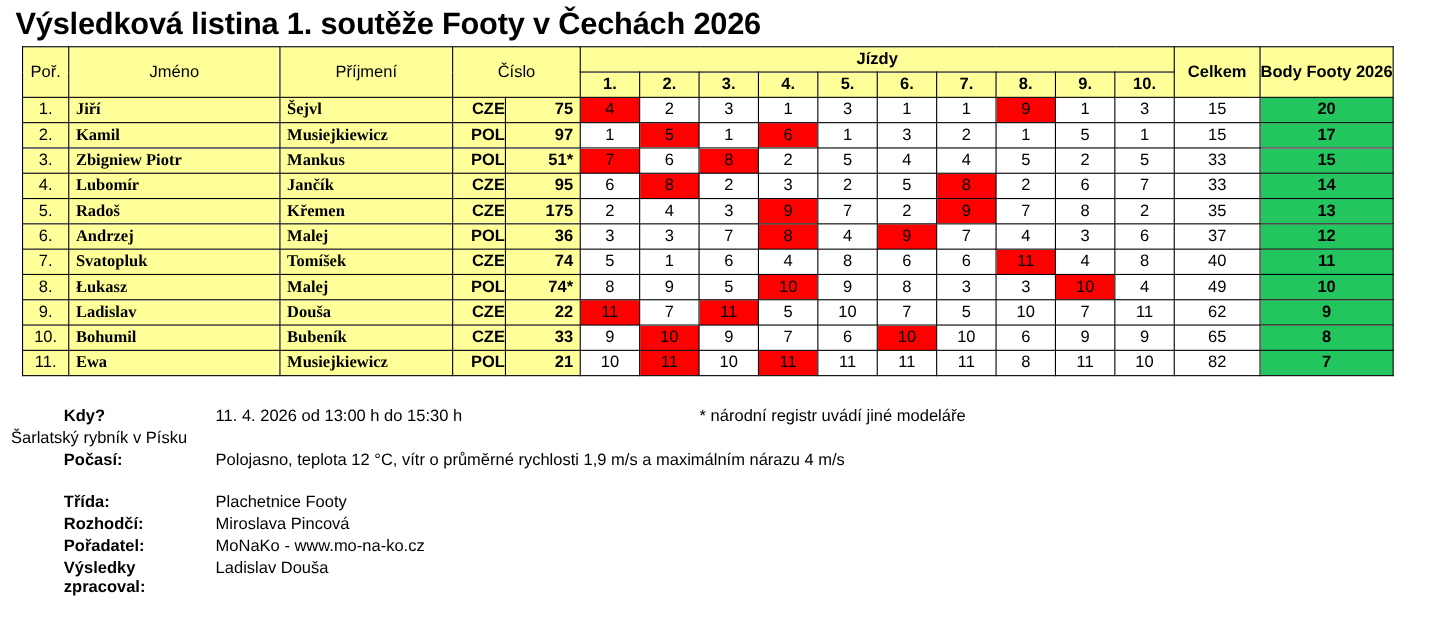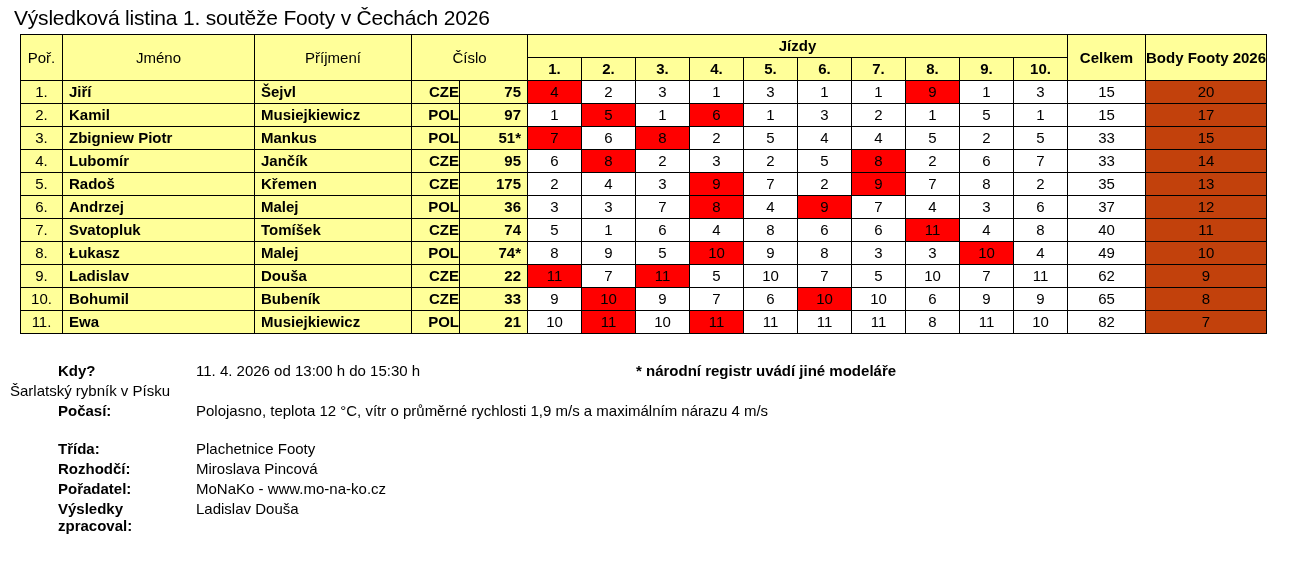--- a/index.html
+++ b/index.html
@@ -13,22 +13,22 @@
     font-family: "Liberation Sans", sans-serif;
     color: #000000;
     overflow: hidden;
   }
   .page {
     position: relative;
     width: 1300px;
     height: 574px;
   }
   .title {
-    font-size: 21px;
-    font-weight: normal;
+    font-size: 28px;
+    font-weight: bold;
     padding: 6px 16px 4px 14px;
     letter-spacing: -0.2px;
     white-space: nowrap;
   }
   table.results {
     border-collapse: collapse;
     margin-left: 20px;
     table-layout: fixed;
     font-size: 15px;
   }
@@ -57,20 +57,21 @@
   .col-celkem { width: 78px; }
   .col-body { width: 108px; }
 
   tbody td {
     background: #ffff99;
   }
   tbody td.name, tbody td.surname {
     text-align: left;
     padding-left: 6px;
     font-weight: bold;
+    font-family: Liberation Serif, serif;
   }
   tbody td.por {
     text-align: center;
   }
   tbody td.nat {
     font-weight: bold;
     text-align: right;
   }
   tbody td.num {
     font-weight: bold;
@@ -81,22 +82,22 @@
     background: #ffffff;
     font-weight: normal;
   }
   tbody td.ride.drop {
     background: #ff0000;
   }
   tbody td.total {
     background: #ffffff;
   }
   tbody td.points {
-    background: #c2410c;
-    font-weight: normal;
+    background: #22c55e;
+    font-weight: bold;
   }
   .two-line {
     line-height: 15px;
     height: 34px;
     padding: 2px 2px;
     white-space: normal;
   }
   .jizdy-top {
     height: 18px;
     line-height: 18px;
@@ -119,21 +120,21 @@
   .notes-label {
     width: 186px;
     padding-left: 48px;
     box-sizing: border-box;
     font-weight: bold;
   }
   .notes-value {
     width: 440px;
   }
   .notes-extra {
-    font-weight: bold;
+    font-weight: normal;
   }
   .spacer { height: 18px; }
 </style>
 </head>
 <body>
 
 <div class="page">
 
   <div class="title">Výsledková listina 1. soutěže Footy v Čechách 2026</div>
 

